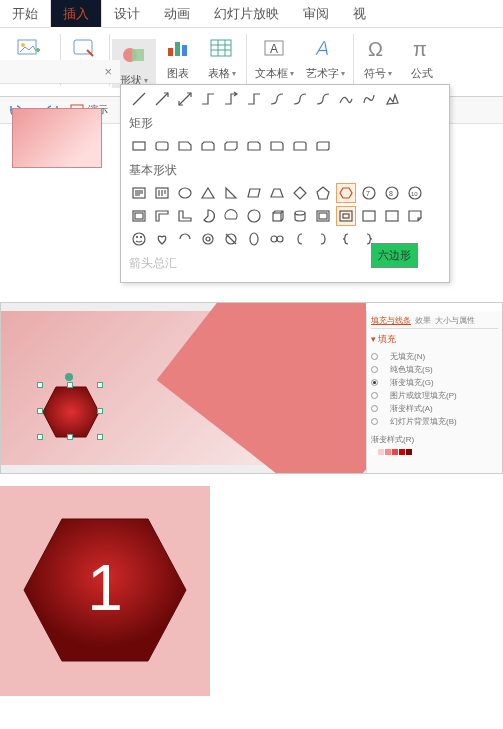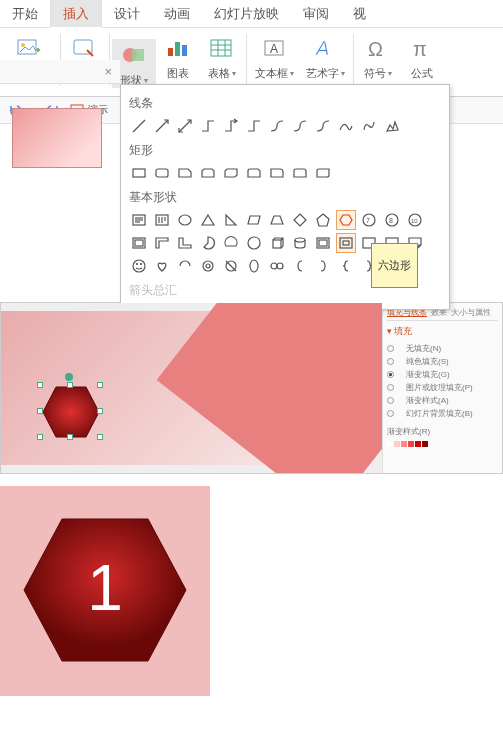--- a/index.html
+++ b/index.html
@@ -1,48 +1,48 @@
 <!DOCTYPE html>
 <html><head>
 <meta charset="utf-8">
 <style>
   * { box-sizing: border-box; margin: 0; padding: 0; }
   body { font-family: "Microsoft YaHei", Arial, sans-serif; background: #fff; font-size: 12px; color: #333; width: 503px; }
   
   .section { margin-bottom: 12px; }
   .ribbon-tabs { display: flex; align-items: flex-end; height: 28px; background: #fff; border-bottom: 1px solid #e0e0e0; }
   .ribbon-tab { padding: 5px 12px 4px; font-size: 13px; color: #555; }
-  .ribbon-tab.active { background: #e5e5e5; border: 1px solid #e0e0e0; border-bottom: 1px solid #fff; margin-bottom: -1px; color: #d14b1f; }
+  .ribbon-tab.active { background: #0f172a; border: 1px solid #e0e0e0; border-bottom: 1px solid #fff; margin-bottom: -1px; color: #d14b1f; }
   .ribbon-body { display: flex; padding: 4px 2px 8px; border-bottom: 1px solid #d0d0d0; background: #fff; }
   .ribbon-group { display: flex; flex-direction: column; align-items: center; padding: 0 6px; }
   .ribbon-group .icon { width: 32px; height: 32px; display: flex; align-items: center; justify-content: center; }
   .ribbon-group .label { font-size: 11px; color: #555; margin-top: 2px; display: flex; align-items: center; gap: 2px; }
   .drop-caret { font-size: 8px; color: #888; }
   .ribbon-divider { width: 1px; background: #e0e0e0; margin: 2px 2px; align-self: stretch; }
   .ribbon-group.highlight { background: #e8e8e8; margin-top: 7px; }
   .qat { display: flex; align-items: center; padding: 4px 6px; background: #f8f8f8; border-bottom: 1px solid #e0e0e0; gap: 8px; }
   .qat .small-icon { width: 18px; height: 18px; display: inline-flex; align-items: center; justify-content: center; }
   .qat-text { font-size: 10px; color: #444; display: flex; align-items: center; gap: 4px; }
   
   .shapes-panel { position: absolute; left: 120px; top: 84px; width: 330px; background: #fff; border: 1px solid #c0c0c0; box-shadow: 2px 2px 5px rgba(0,0,0,0.15); padding: 4px 8px 6px; }
   .shapes-cat-title { font-size: 12px; color: #666; margin: 6px 0 4px; }
   .shapes-row { display: flex; flex-wrap: wrap; gap: 3px; }
   .shape-cell { width: 20px; height: 20px; display: flex; align-items: center; justify-content: center; border: 1px solid transparent; }
   .shape-cell:hover, .shape-cell.hover { border: 1px solid #f0a060; background: #fff0e0; }
   .shape-cell svg { stroke: #555; fill: none; stroke-width: 1.2; }
-  .tooltip { position: absolute; background: #fef9c3; border: 1px solid #888; padding: 14px 6px; font-size: 11px; left: 250px; top: 158px; }
+  .tooltip { position: absolute; background: #22c55e; border: 1px solid #888; padding: 4px 6px; font-size: 11px; left: 250px; top: 158px; }
   
   .sec2 { display: flex; border: 1px solid #ccc; }
   .canvas-area { flex: 1; height: 170px; background: #eee; position: relative; overflow: hidden; }
   .slide2 { position: absolute; left: -20px; top: 8px; width: 380px; height: 154px; background: linear-gradient(135deg, #e8a8a8 0%, #f8e8e8 90%); }
   .slide2::before { content: ""; position: absolute; right: -60px; top: -60px; width: 220px; height: 220px; background: #e88080; transform: rotate(38deg); }
   .hexagon-small { position: absolute; left: 40px; top: 82px; }
   .sel-handle { position: absolute; width: 6px; height: 6px; background: #fff; border: 1px solid #4a8; }
   .rotate-handle { position: absolute; width: 8px; height: 8px; border-radius: 50%; background: #4a8; left: 64px; top: 70px; }
-  .props-panel { width: 120px; background: #fafafa; border-left: 1px solid #ddd; font-size: 8px; color: #777; padding: 4px; }
+  .props-panel { width: 136px; background: #fafafa; border-left: 1px solid #ddd; font-size: 8px; color: #777; padding: 4px; margin-top: 8px; }
   .props-tabs { display: flex; gap: 4px; border-bottom: 1px solid #ddd; padding-bottom: 2px; }
   .props-tabs span { color: #d14b1f; font-size: 8px; }
   .props-list { margin-top: 4px; }
   .props-list div { display: flex; align-items: center; gap: 12px; padding: 1px 0; }
   .radio-dot { width: 7px; height: 7px; border: 1px solid #999; border-radius: 50%; display: inline-block; }
   .radio-dot.on::after { content: ""; display: block; width: 3px; height: 3px; background: #333; border-radius: 50%; margin: 1px; }
   .strip-colors { display: flex; gap: 1px; margin-top: 4px; }
   .strip-colors span { width: 6px; height: 6px; display: inline-block; }
   
   .sec3 { width: 210px; height: 210px; background: #f0bcbc; display: flex; align-items: center; justify-content: center; }
@@ -208,21 +208,20 @@
   </div>
 
   <div class="thumb-area">
     <div class="slide-pane-header">
         <span class="close-x">×</span>
       </div>
     <div class="thumb"></div>
   </div>
 
   <div class="shapes-panel">
-    <div class="shapes-cat-title">线条</div>
     <div class="shapes-row">
       <div class="shape-cell">
           <svg width="16" height="16">
             <line x1="2" y1="14" x2="14" y2="2"></line>
           </svg>
         </div>
       <div class="shape-cell">
           <svg width="16" height="16">
             <line x1="2" y1="14" x2="14" y2="2"></line>
             <path d="M10 2 l4 0 l0 4"></path>

